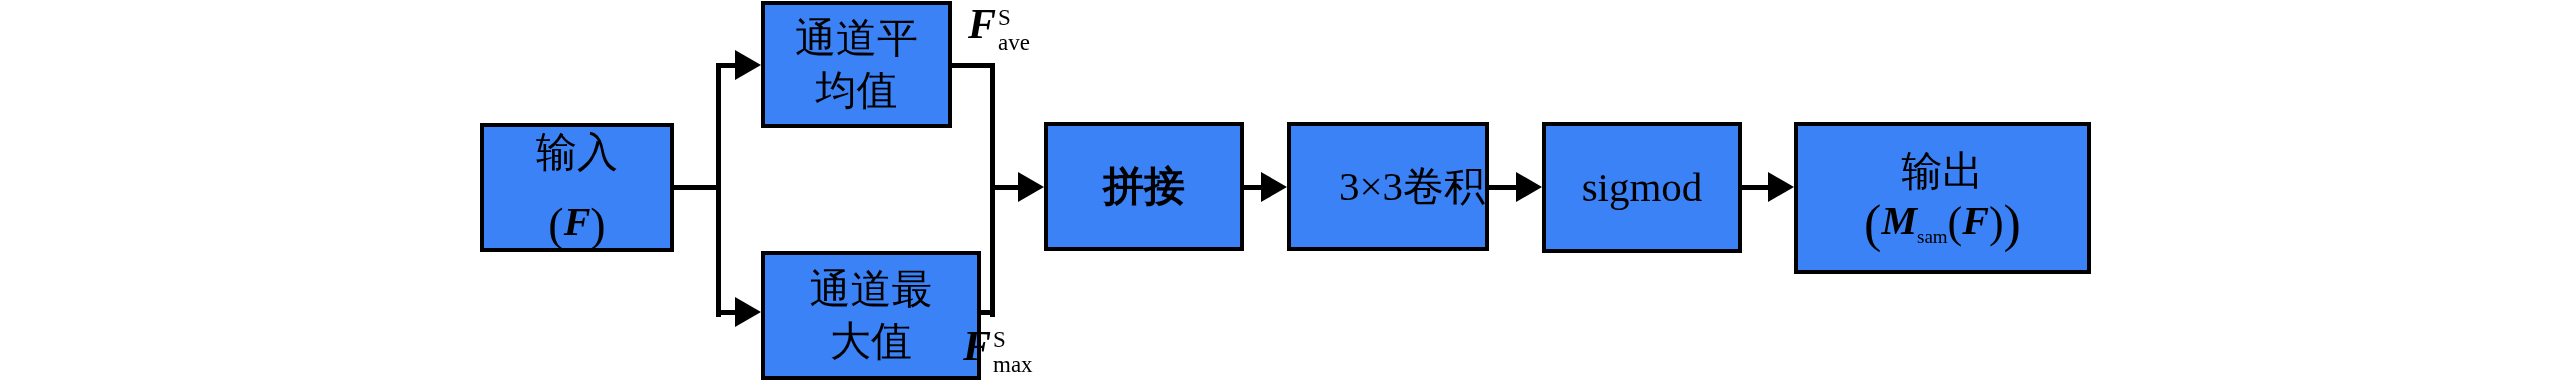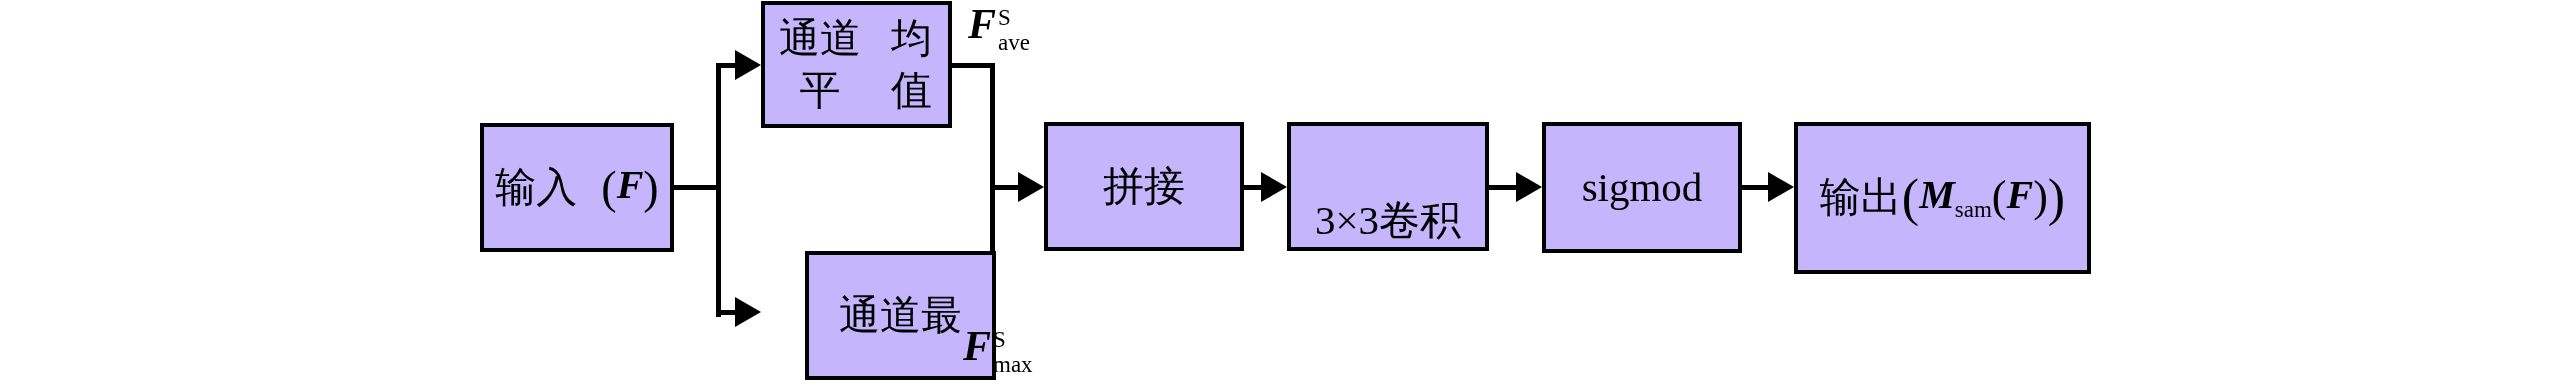--- a/index.html
+++ b/index.html
@@ -7,53 +7,53 @@
     position:relative;
     width:2576px;height:389px;
     background:#ffffff;
     font-family:"Liberation Serif","DejaVu Serif",serif;
     color:#000;
     overflow:hidden;
   }
   .box{
     position:absolute;
     box-sizing:border-box;
-    background:#c4b5fd;
+    background:#3b82f6;
     border:4.8px solid #000000;
     display:flex;
-    flex-direction:row;
+    flex-direction:column;
     align-items:center;
     justify-content:center;
     text-align:center;
     font-size:41px;
     line-height:1.26;
   }
   #box-input  {left:480px;  top:123px; width:194px; height:129px;gap:24px;}
   #box-avg    {left:761px; top:1.4px;   width:191px; height:127px;}
-  #box-max    {left:761px; top:251px; width:191px; height:129px;margin-left:44px;}
-  #box-concat {left:1044px; top:122px; width:200px; height:129px;}
+  #box-max    {left:761px; top:251px; width:220px; height:129px;}
+  #box-concat {left:1044px; top:122px; width:200px; height:129px;font-weight:bold;}
   #box-conv   {left:1287px; top:122px; width:202px; height:129px;align-items:flex-end;}
   #box-sigmoid{left:1542px; top:122px; width:200px; height:131px;}
   #box-output {left:1794px; top:122px; width:297px; height:152px;}
 
   .hline,.vline{position:absolute;background:#000000;}
   .ahead{
     position:absolute;width:0;height:0;
     border-left:26px solid #000000;
     border-top:15px solid transparent;
     border-bottom:15px solid transparent;
   }
 
   
   .mvar{font-style:italic;font-weight:bold;}
   .p-in{font-size:46px;vertical-align:-4.8px;}
   .fline{font-size:40px;line-height:1.0;white-space:nowrap;}
   .p-lg{font-size:52px;vertical-align:-7.5px;}
   .p-md{font-size:44px;vertical-align:-3.4px;}
-  .msub{font-size:23px;vertical-align:-9.5px;}
+  .msub{font-size:19px;vertical-align:-9.5px;}
 
   .mlabel{
     position:absolute;
     display:flex;
     align-items:flex-start;
     line-height:1;
   }
   .mlabel .base{font-size:42px;font-style:italic;font-weight:bold;line-height:0.9;}
   .mlabel .ss{
     display:inline-flex;flex-direction:column;align-items:flex-start;
@@ -100,20 +100,21 @@
     <div class="fline"><span class="p-in">(</span><span class="mvar">F</span><span class="p-in">)</span></div>
   </div>
 
   <div class="box" id="box-avg">
     <div>通道平</div>
     <div>均值</div>
   </div>
 
   <div class="box" id="box-max">
     <div>通道最</div>
+    <div>大值</div>
   </div>
 
   <div class="box" id="box-concat">
     <div>拼接</div>
   </div>
 
   <div class="box" id="box-conv">
     <div>3×3卷积</div>
   </div>
 

